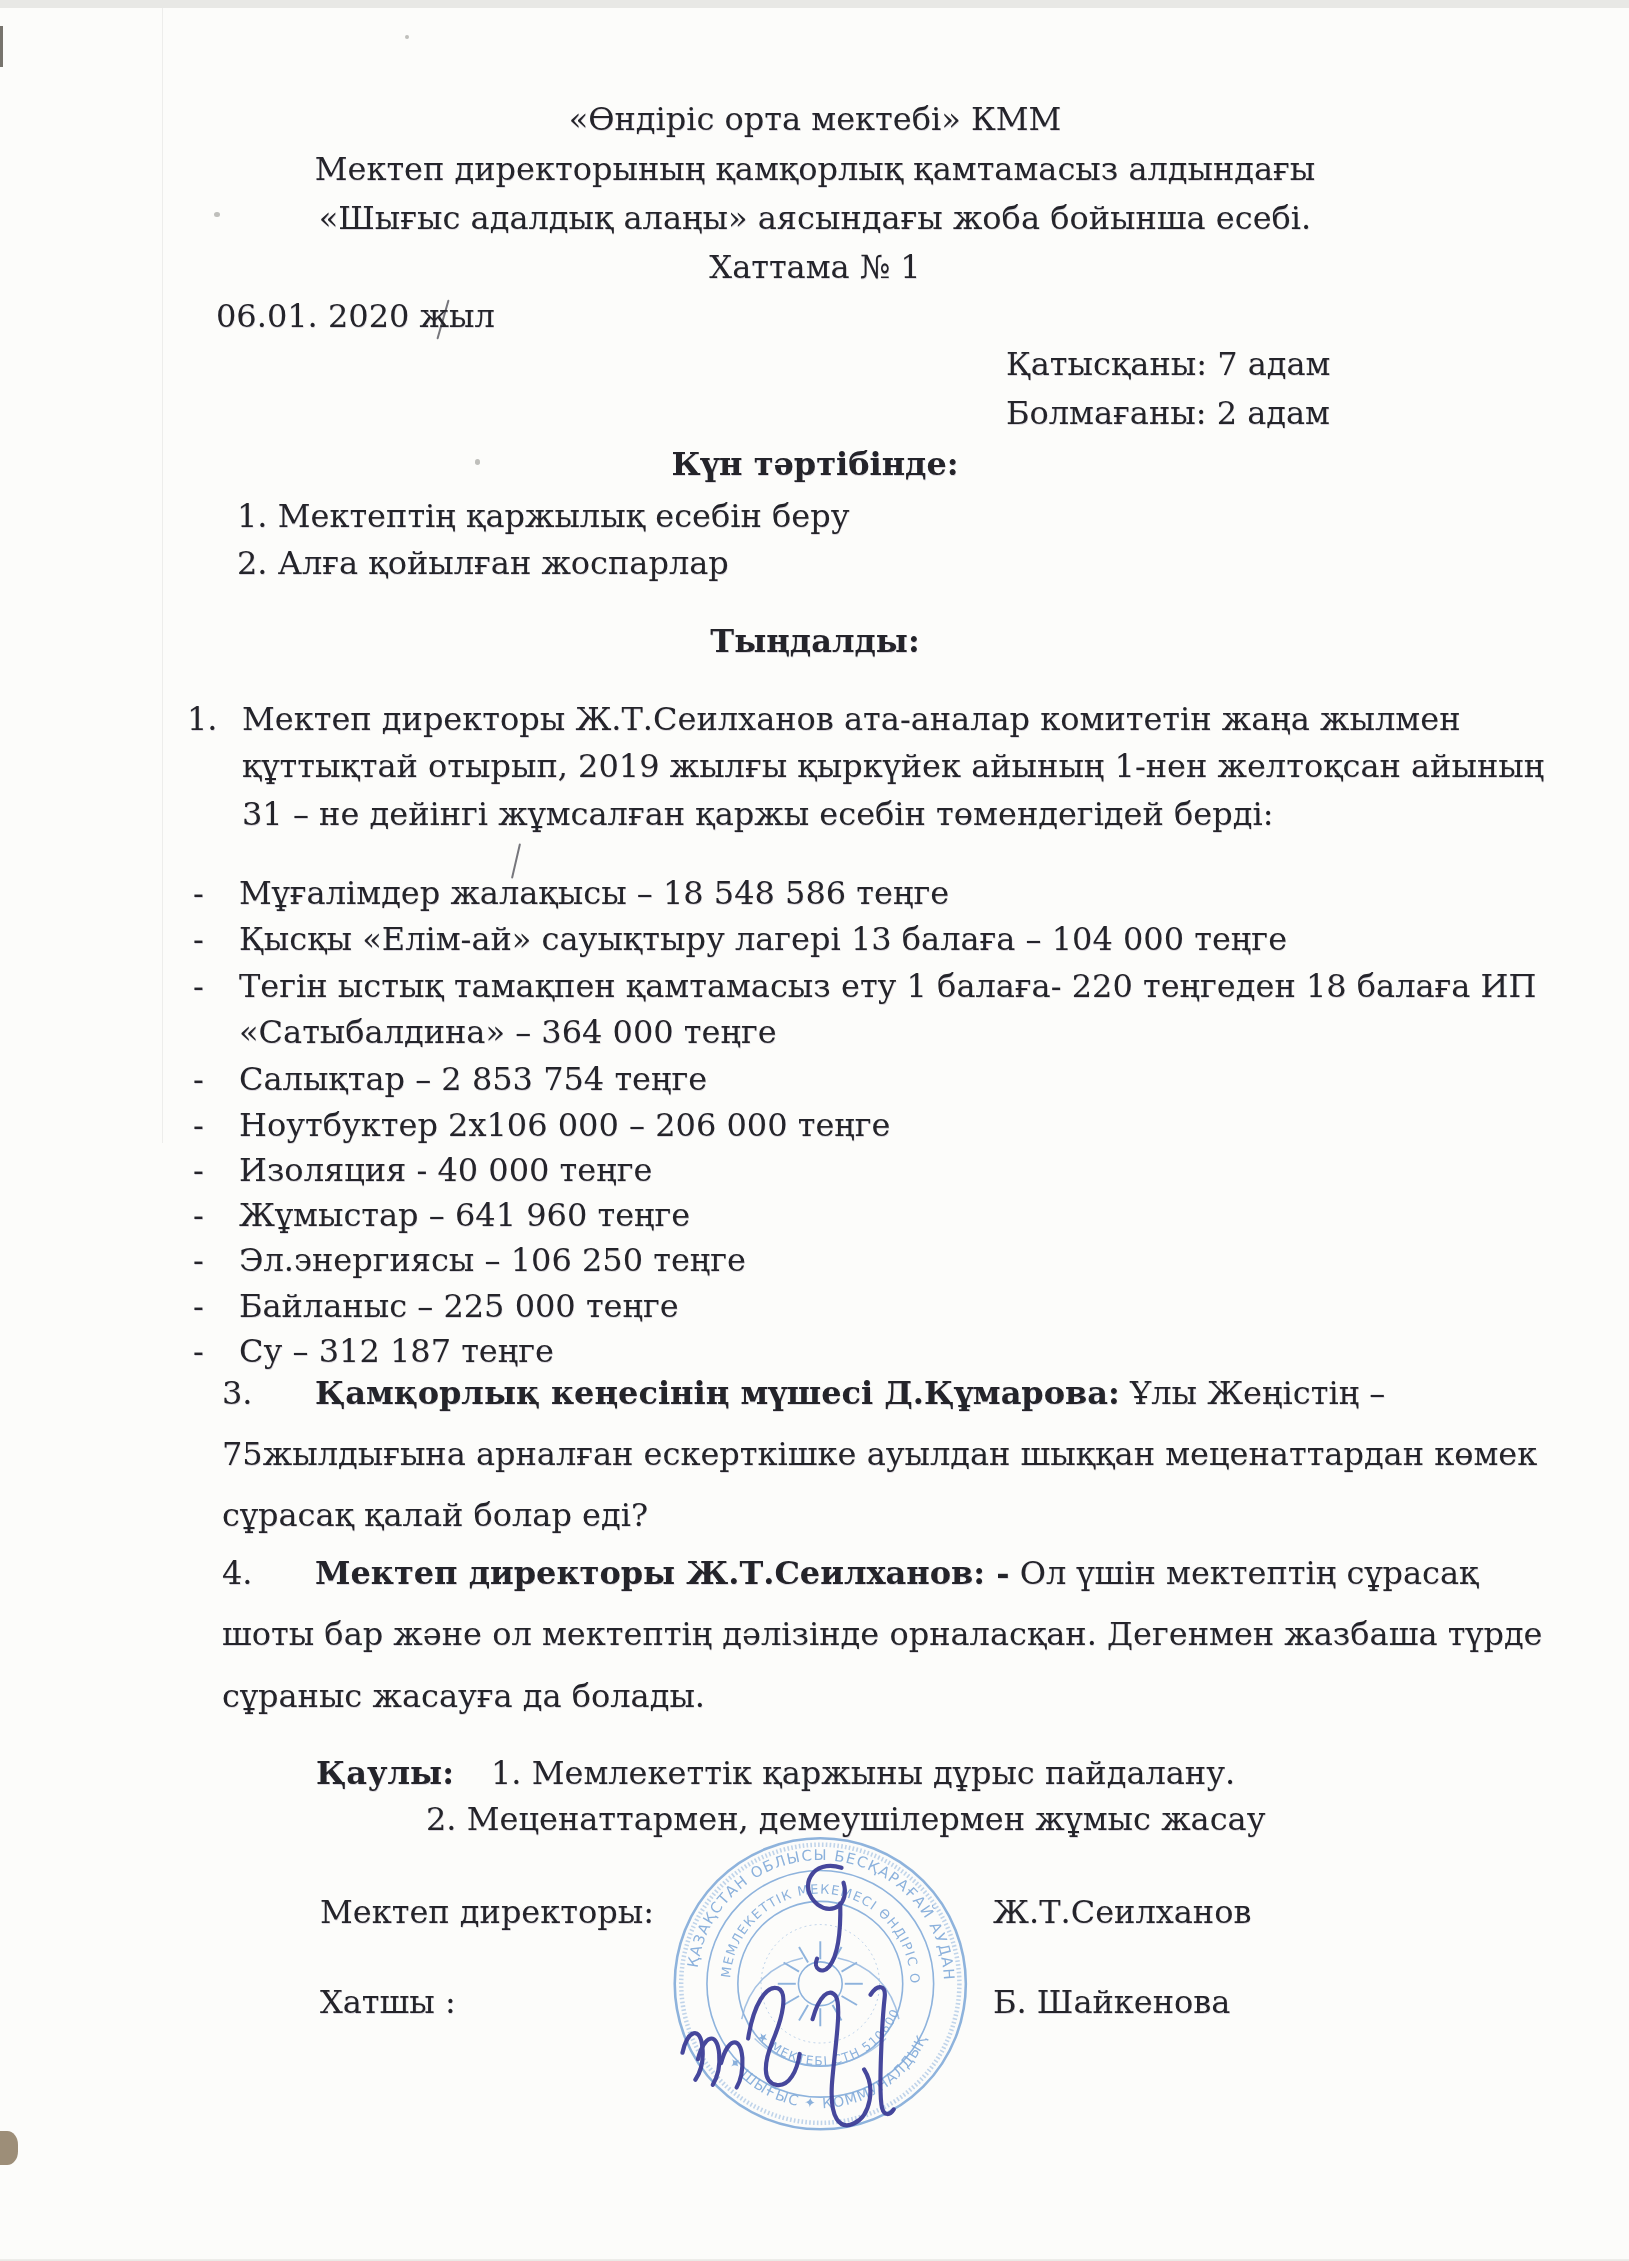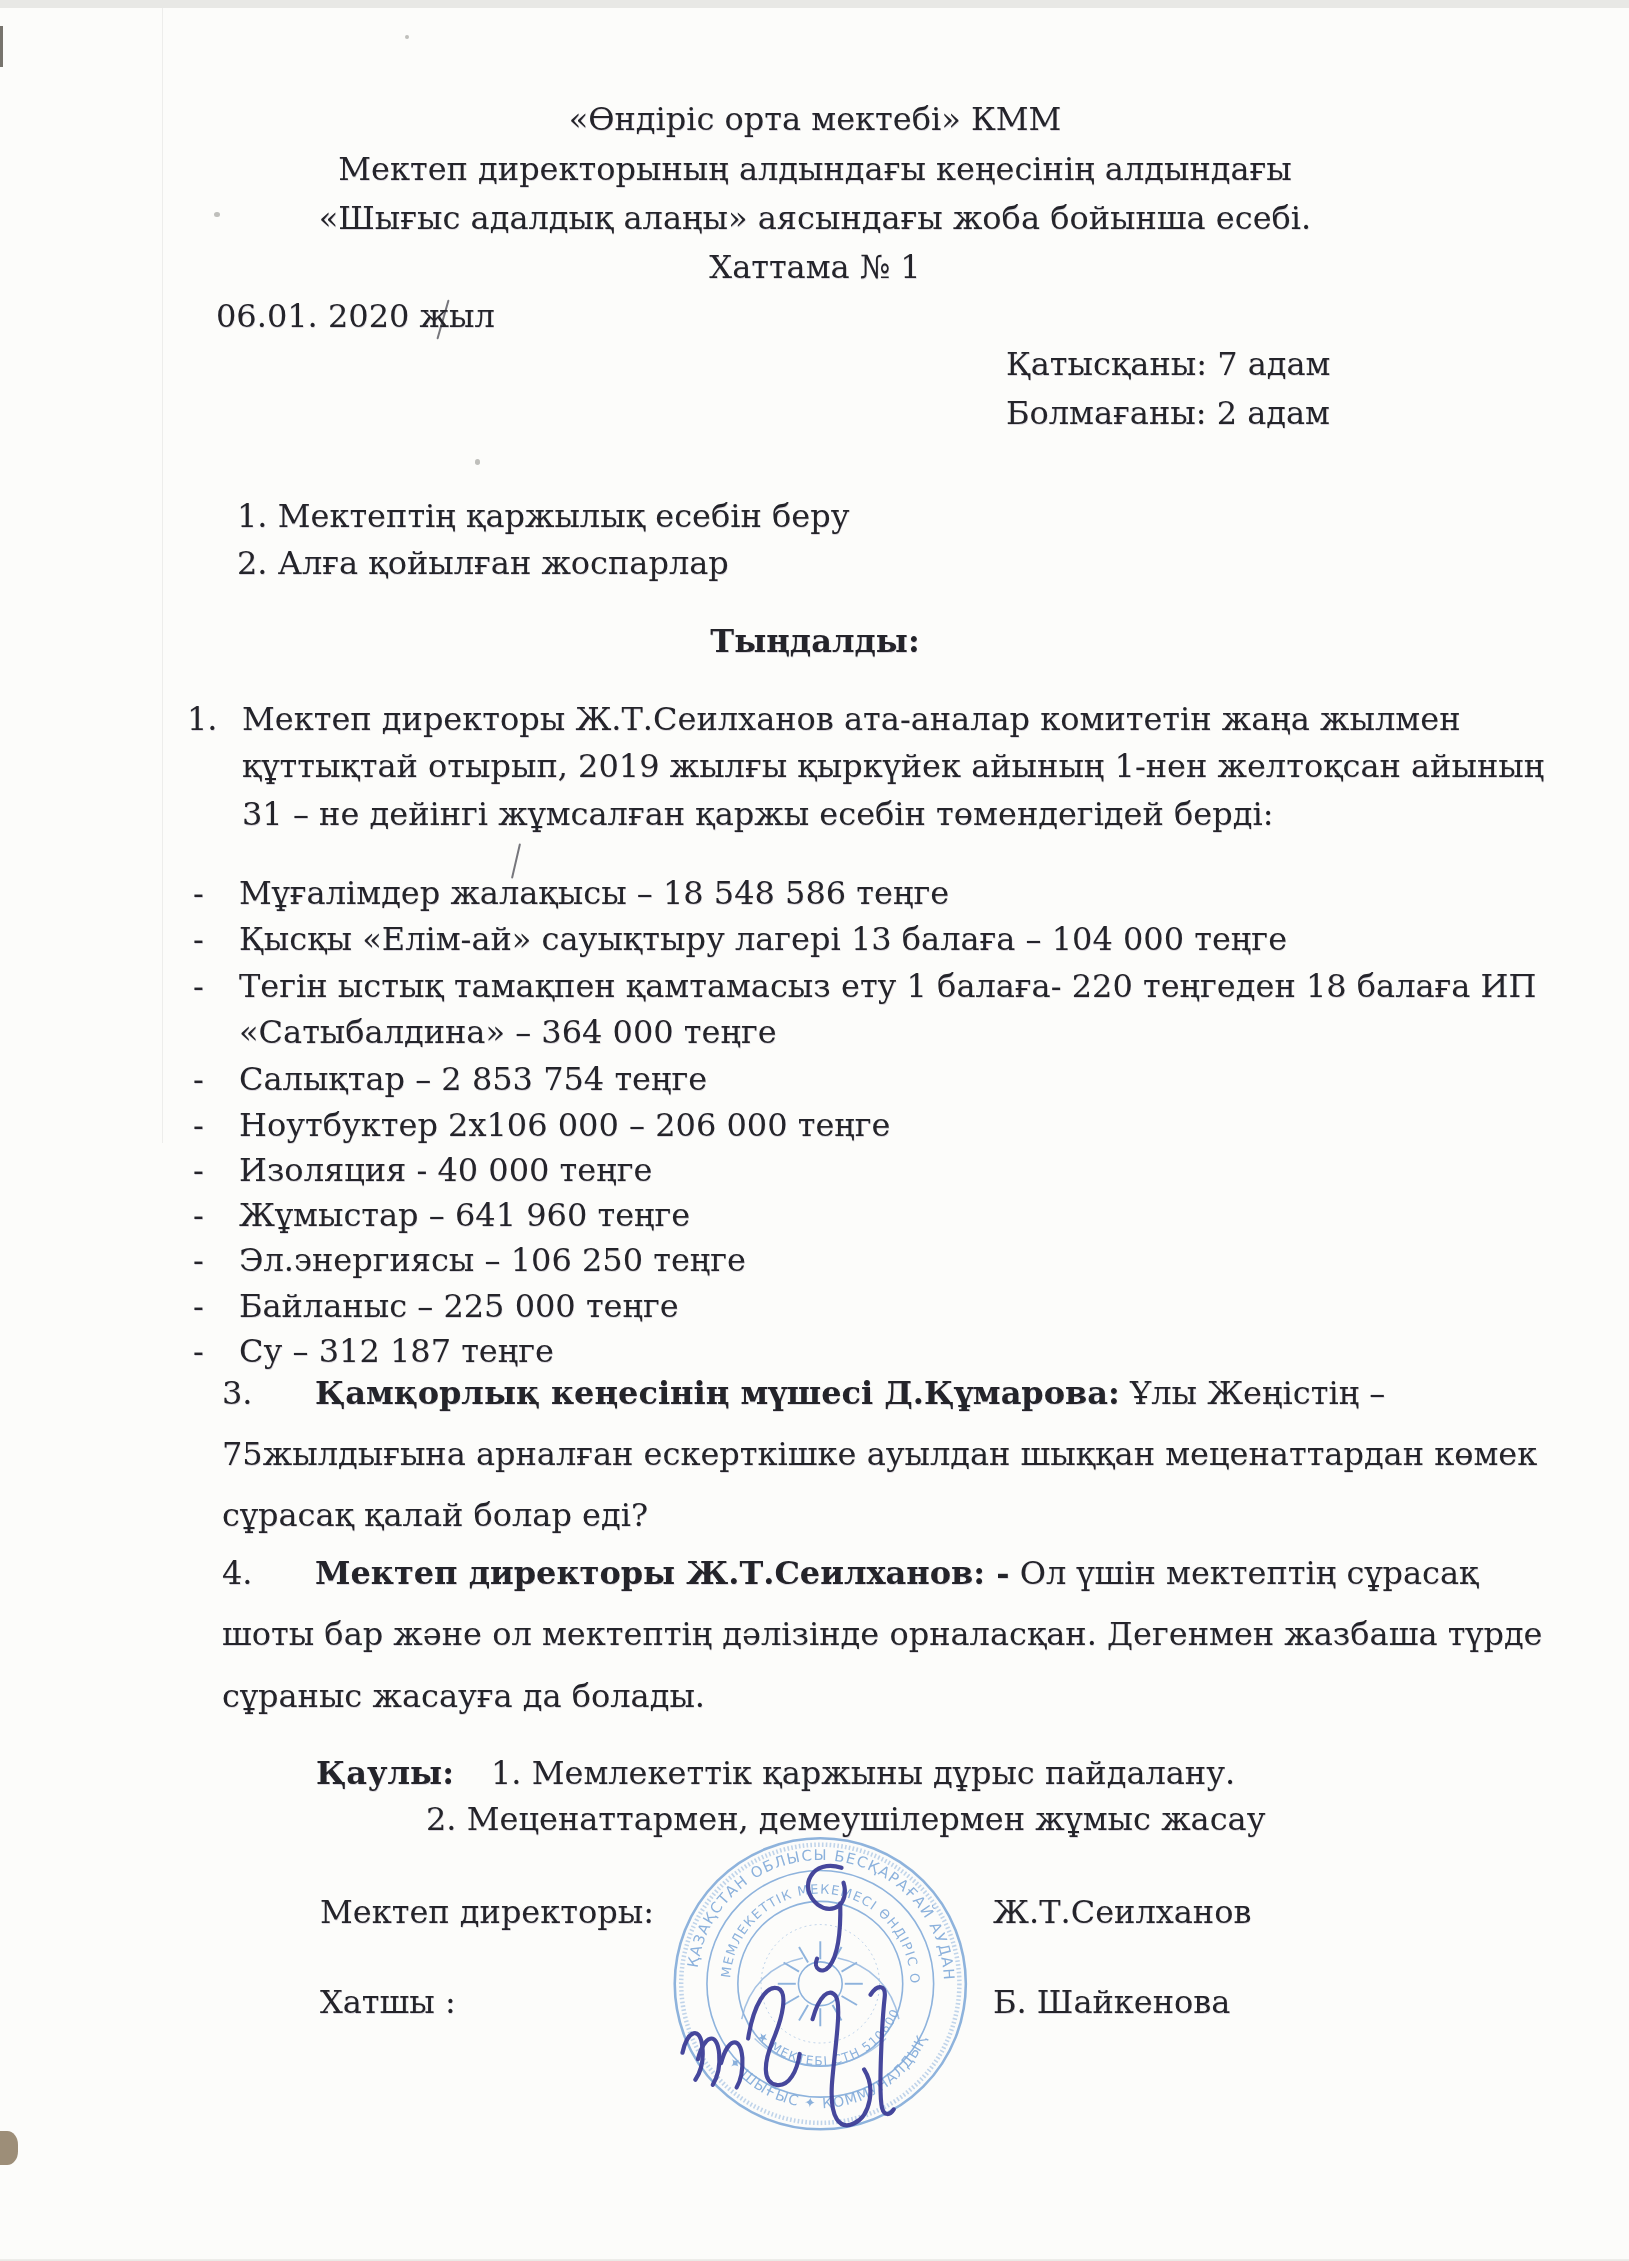--- a/index.html
+++ b/index.html
@@ -48,28 +48,29 @@
   <div class="corner-mark"></div>
   <div class="bottom-band"></div>
   <div class="bottom-smudge"></div>
   <div class="pen-tick" style="left:442px;top:291px;height:41px;transform:rotate(16deg);"></div>
   <div class="pen-tick" style="left:515px;top:835px;height:36px;transform:rotate(13deg);"></div>
   <div class="speck" style="left:475px;top:451px;width:5.2px;height:5.8px;"></div>
   <div class="speck" style="left:405px;top:27px;width:3.9px;height:3.9px;"></div>
   <div class="speck" style="left:214px;top:204px;width:5.8px;height:5.2px;"></div>
 
   <div class="line center" style="top:92px;">«Өндіріс орта мектебі» КММ</div>
-  <div class="line center" style="top:142px;">Мектеп директорының алдындағы кеңесінің алдындағы</div>
+  <div class="line center" style="top:142px;">Мектеп директорының қамқорлық қамтамасыз алдындағы</div>
   <div class="line center" style="top:191px;">«Шығыс адалдық алаңы» аясындағы жоба бойынша есебі.</div>
   <div class="line center" style="top:240px;">Хаттама  № 1</div>
 
   <div class="line" style="left:216px;top:289px;">06.01. 2020 жыл</div>
   <div class="line" style="left:1006px;top:337px;">Қатысқаны: 7 адам</div>
   <div class="line" style="left:1006px;top:386px;">Болмағаны: 2 адам</div>
 
+  <div class="line center bold" style="top:437px;">Күн тәртібінде:</div>
   <div class="line" style="left:237px;top:489px;">1. Мектептің қаржылық есебін беру</div>
   <div class="line" style="left:237px;top:536px;">2. Алға қойылған жоспарлар</div>
 
   <div class="line center bold" style="top:614px;">Тыңдалды:</div>
 
   <div class="line" style="left:187px;top:692px;">
     <span class="num">1.</span><span>Мектеп директоры Ж.Т.Сеилханов ата-аналар комитетін жаңа жылмен</span>
   </div>
   <div class="line" style="left:242px;top:739px;">құттықтай отырып, 2019 жылғы қыркүйек айының 1-нен желтоқсан айының</div>
   <div class="line" style="left:242px;top:787px;">31 – не дейінгі жұмсалған қаржы есебін төмендегідей берді:</div>

